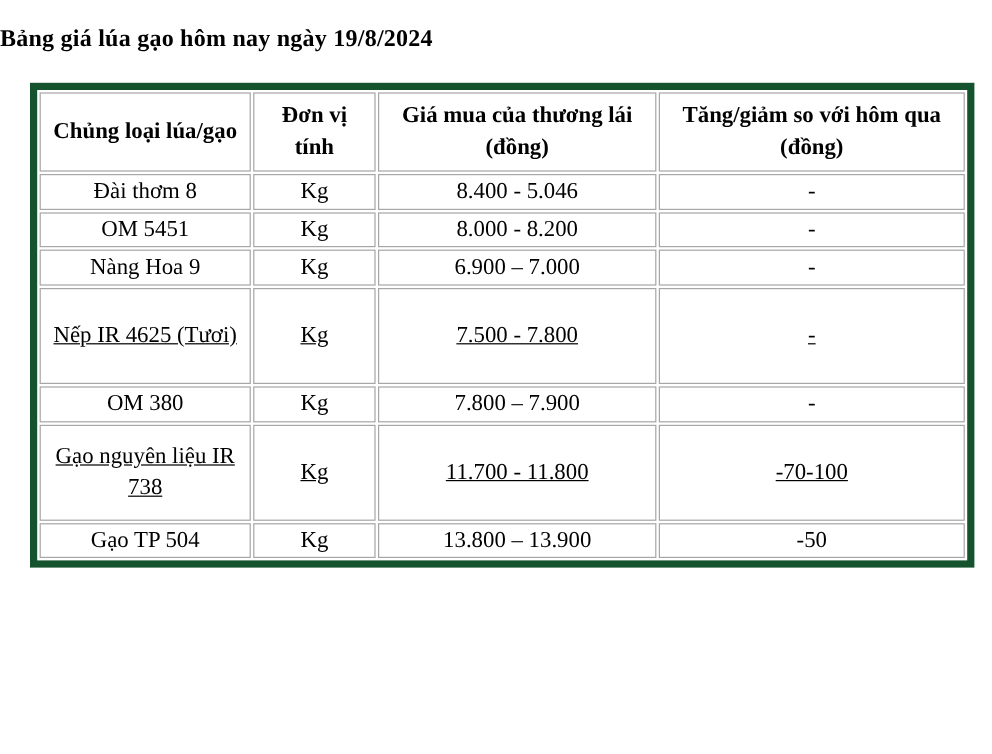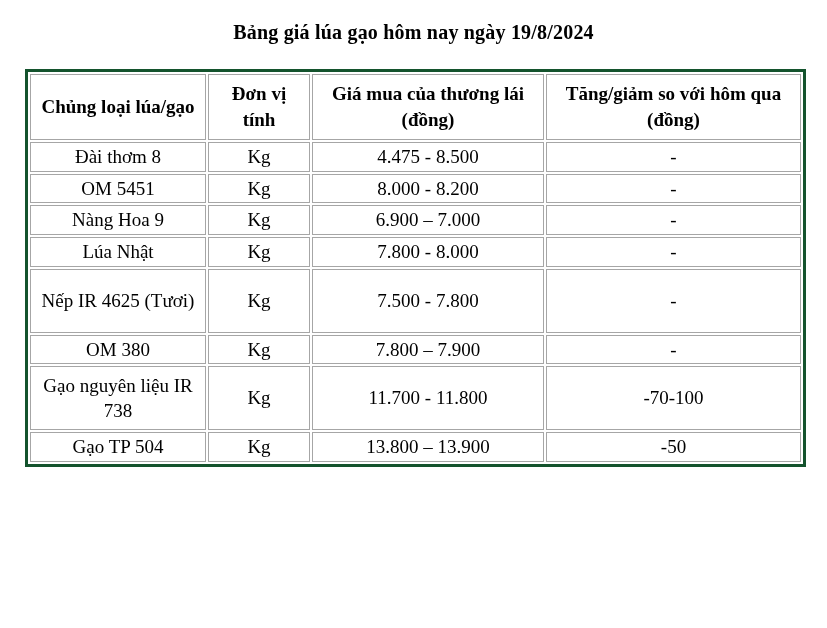--- a/index.html
+++ b/index.html
@@ -12,32 +12,31 @@
   .page {
     width: 827px;
     height: 628px;
     background: #ffffff;
     overflow: hidden;
     box-sizing: border-box;
   }
   .page-title {
     font-size: 20px;
     font-weight: bold;
-    text-align: center;
     margin: 19px 0 0 0;
     line-height: 26px;
     letter-spacing: 0.2px;
   }
   table.price-table {
     margin: 24px 0 0 25px;
     width: 775px;
     table-layout: fixed;
     border-collapse: separate;
     border-spacing: 2px;
-    border: 3px solid #14532d;
+    border: 6px solid #14532d;
     background: #ffffff;
   }
   table.price-table th,
   table.price-table td {
     border: 1px solid #a6a6a6;
     text-align: center;
     vertical-align: middle;
     font-size: 19px;
     line-height: 1.35;
     padding: 1px 6px;
@@ -46,21 +45,21 @@
     background: #ffffff;
   }
   table.price-table th {
     font-weight: bold;
     height: 66px;
   }
   table.price-table td {
     font-weight: normal;
     height: 25px;
   }
-  tr.row-tall td { height: 64px; }
+  tr.row-tall td { height: 80px; text-decoration: underline; }
   .col-type   { width: 176px; }
   .col-unit   { width: 102px; }
   .col-price  { width: 232px; }
   .col-change { width: 255px; }
 </style>
 </head>
 <body>
 
 <div class="page">
 
@@ -78,39 +77,33 @@
         <th>Chủng loại lúa/gạo</th>
         <th>Đơn vị tính</th>
         <th>Giá mua của thương lái (đồng)</th>
         <th>Tăng/giảm so với hôm qua (đồng)</th>
       </tr>
     </thead>
     <tbody>
       <tr>
         <td>Đài thơm 8</td>
         <td>Kg</td>
-        <td>4.475 - 8.500</td>
+        <td>8.400 - 5.046</td>
         <td>-</td>
       </tr>
       <tr>
         <td>OM 5451</td>
         <td>Kg</td>
         <td>8.000 - 8.200</td>
         <td>-</td>
       </tr>
       <tr>
         <td>Nàng Hoa 9</td>
         <td>Kg</td>
         <td>6.900 – 7.000</td>
-        <td>-</td>
-      </tr>
-      <tr>
-        <td>Lúa Nhật</td>
-        <td>Kg</td>
-        <td>7.800 - 8.000</td>
         <td>-</td>
       </tr>
       <tr class="row-tall">
         <td>Nếp IR 4625 (Tươi)</td>
         <td>Kg</td>
         <td>7.500 - 7.800</td>
         <td>-</td>
       </tr>
       <tr>
         <td>OM 380</td>

